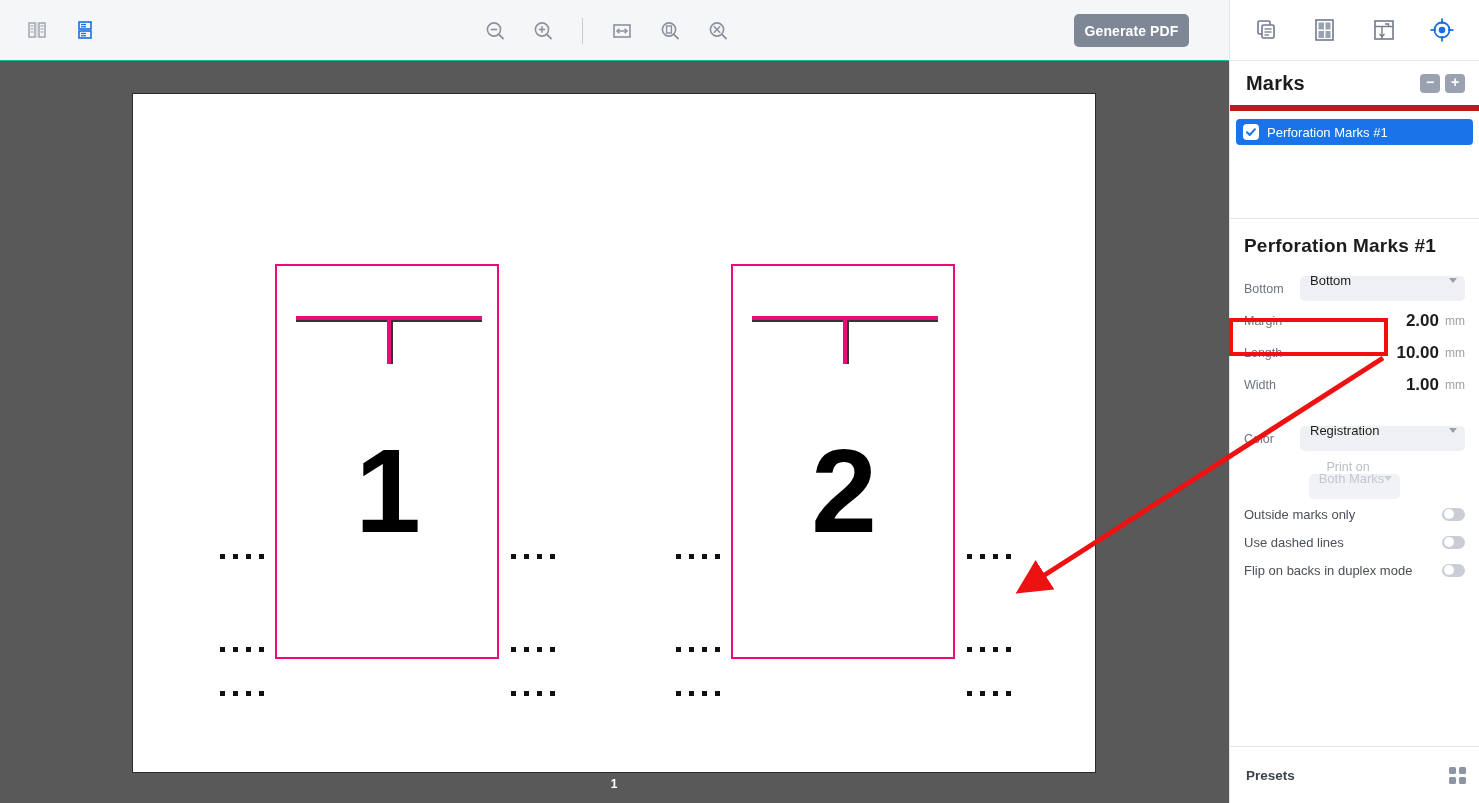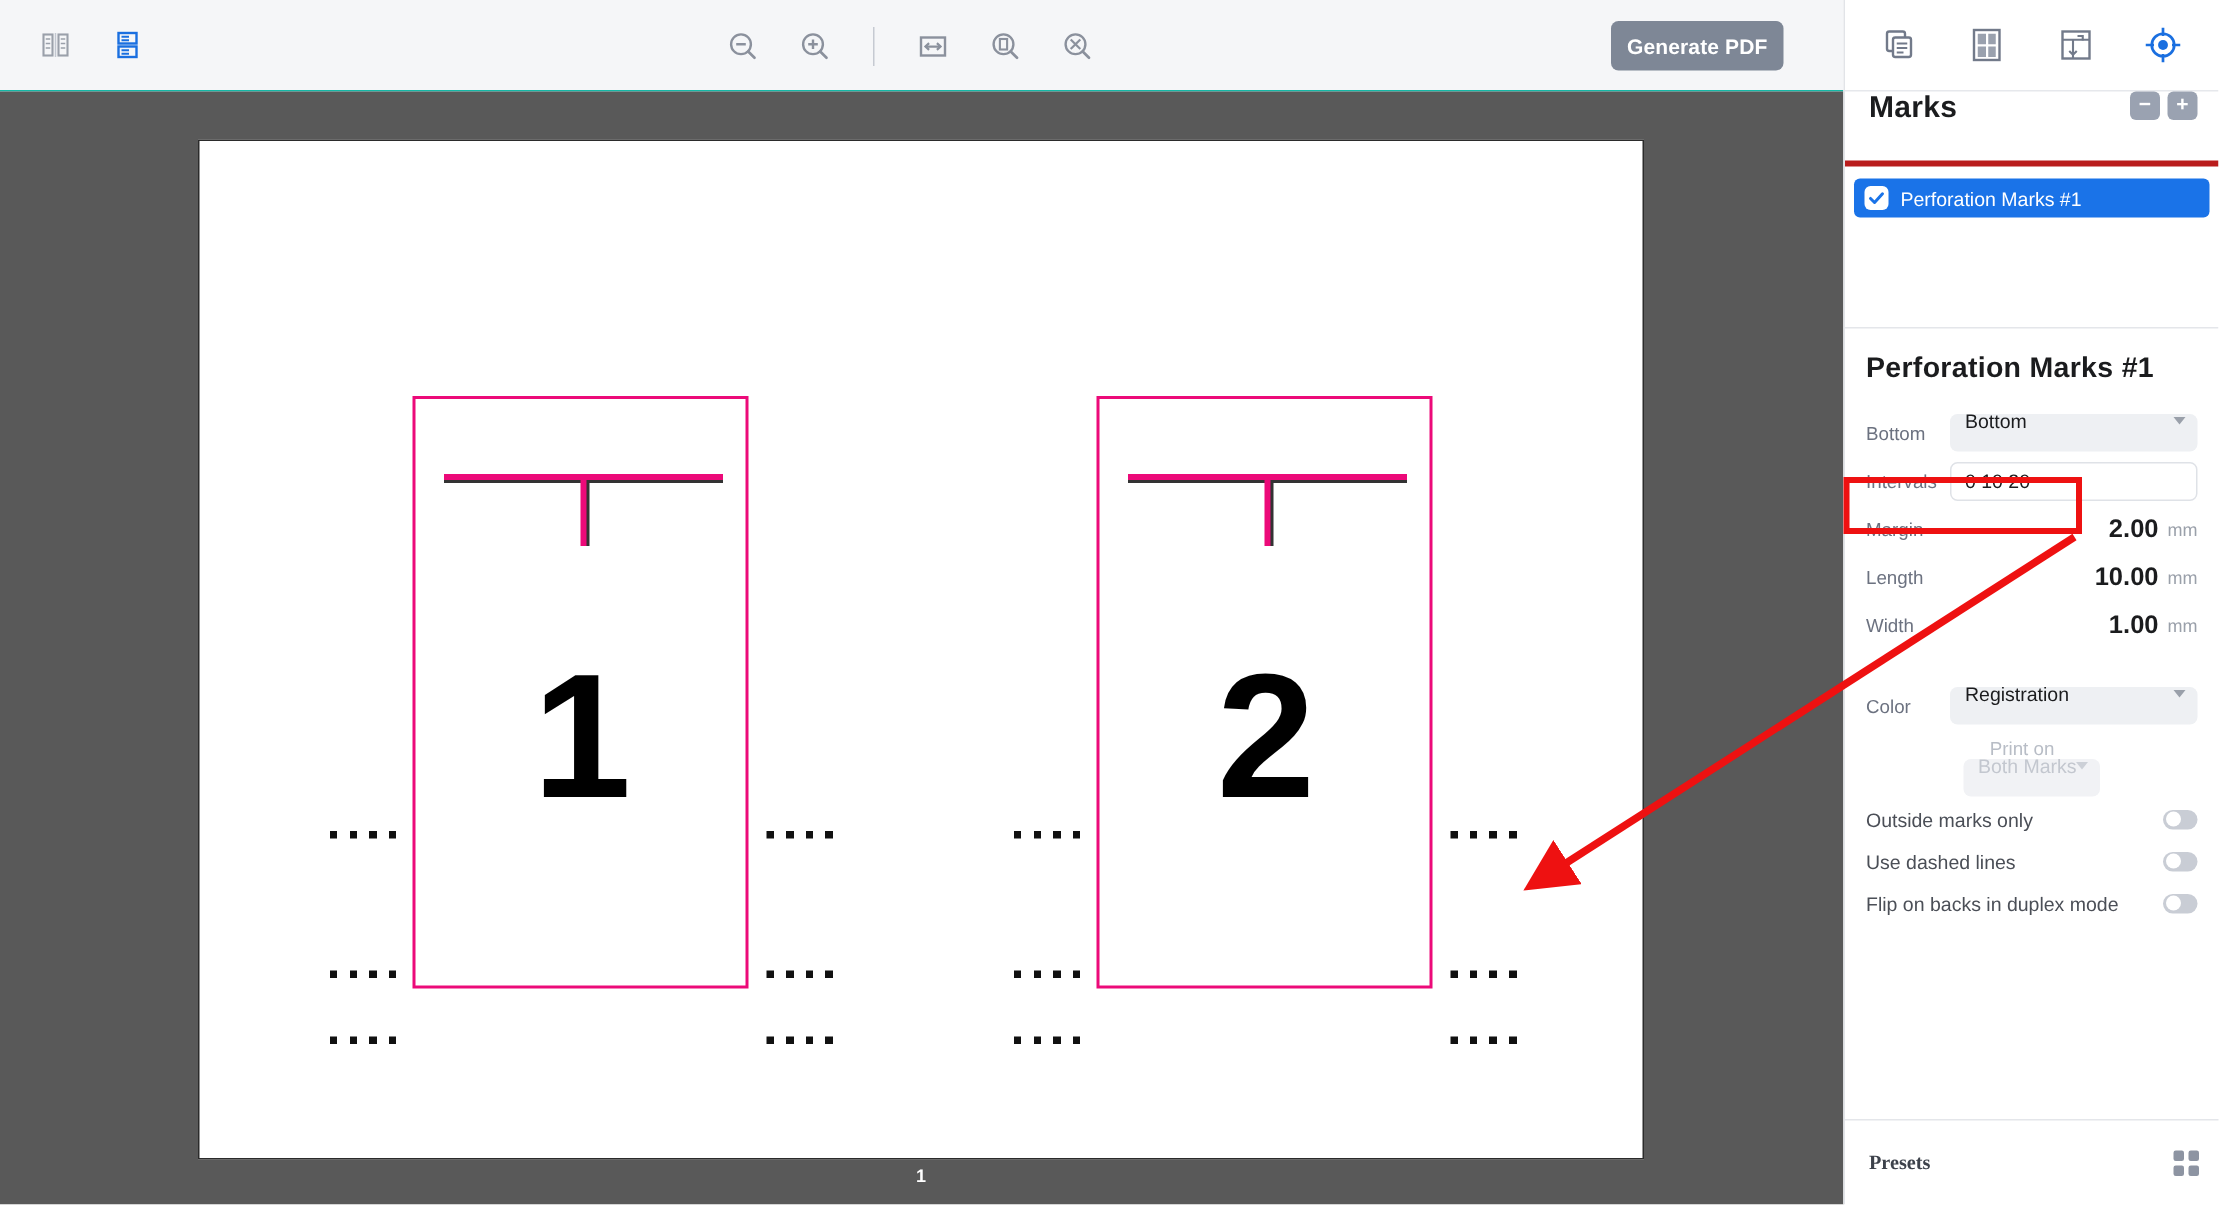--- a/index.html
+++ b/index.html
@@ -95,22 +95,22 @@
   }
   .panel-tabs {
     height: 61px; display: flex; align-items: center;
     justify-content: space-around; padding: 0 8px;
     border-bottom: 1px solid #e6e8ec; background: #ffffff;
   }
   .ptab { width: 40px; height: 40px; display: flex; align-items: center;
           justify-content: center; cursor: pointer; }
 
   .marks-head {
-    height: 50px; display: flex; 
-    padding: 0 14px 0 16px; border-bottom: 4px solid #b91c1c;
+    height: 50px; display: flex; align-items: center;
+    padding: 0 14px 0 16px; border-bottom: 6px solid #b91c1c;
   }
   .marks-title { font-size: 20px; font-weight: bold; color: #1b1c1e; flex: 1; letter-spacing: .2px; }
   .sq-btn {
     width: 20px; height: 19px; border-radius: 4px; background: #9aa2b1;
     color: #fff; font-size: 14px; line-height: 17px; text-align: center;
     cursor: pointer; margin-left: 5px; font-weight: bold;
   }
 
   .marks-list { height: 107px; padding: 8px 6px 0 6px; }
   .mark-row {
@@ -161,21 +161,21 @@
     position: relative; cursor: pointer; flex-shrink: 0;
   }
   .toggle .knob {
     position: absolute; left: 1.5px; top: 1.5px;
     width: 10px; height: 10px; border-radius: 50%; background: #ffffff;
   }
 
   .presets {
     position: absolute; left: 0; bottom: 0; width: 250px; height: 57px;
     border-top: 1px solid #e4e6ea; display: flex; align-items: center;
-    padding: 0 14px 0 16px; background: #ffffff; font-family: Liberation Serif, serif;
+    padding: 0 14px 0 16px; background: #ffffff;
   }
   .presets-label { font-size: 13.5px; font-weight: bold; color: #3d424b; flex: 1; }
   .grid-icon { display: grid; grid-template-columns: 7px 7px; grid-template-rows: 7px 7px;
                gap: 3px; cursor: pointer; }
   .grid-icon i { background: #8d94a2; border-radius: 1.5px; display: block; }
 
   
   .anno-box {
     position: absolute; left: 1229px; top: 318px;
     width: 159px; height: 38px;
@@ -359,26 +359,20 @@
       <div class="detail-title">Perforation Marks #1</div>
 
       <div class="frow">
         <div class="flabel">Bottom</div>
         <div class="fselect">
           <span>Bottom</span>
           <span class="caret"></span>
         </div>
       </div>
 
-      <div class="frow">
-        <div class="flabel">Intervals</div>
-        <div class="finput">
-          <span>0 10 20</span>
-        </div>
-      </div>
 
       <div class="frow">
         <div class="flabel">Margin</div>
         <div class="fvalue">2.00</div>
         <div class="funit">mm</div>
       </div>
 
       <div class="frow">
         <div class="flabel">Length</div>
         <div class="fvalue">10.00</div>

